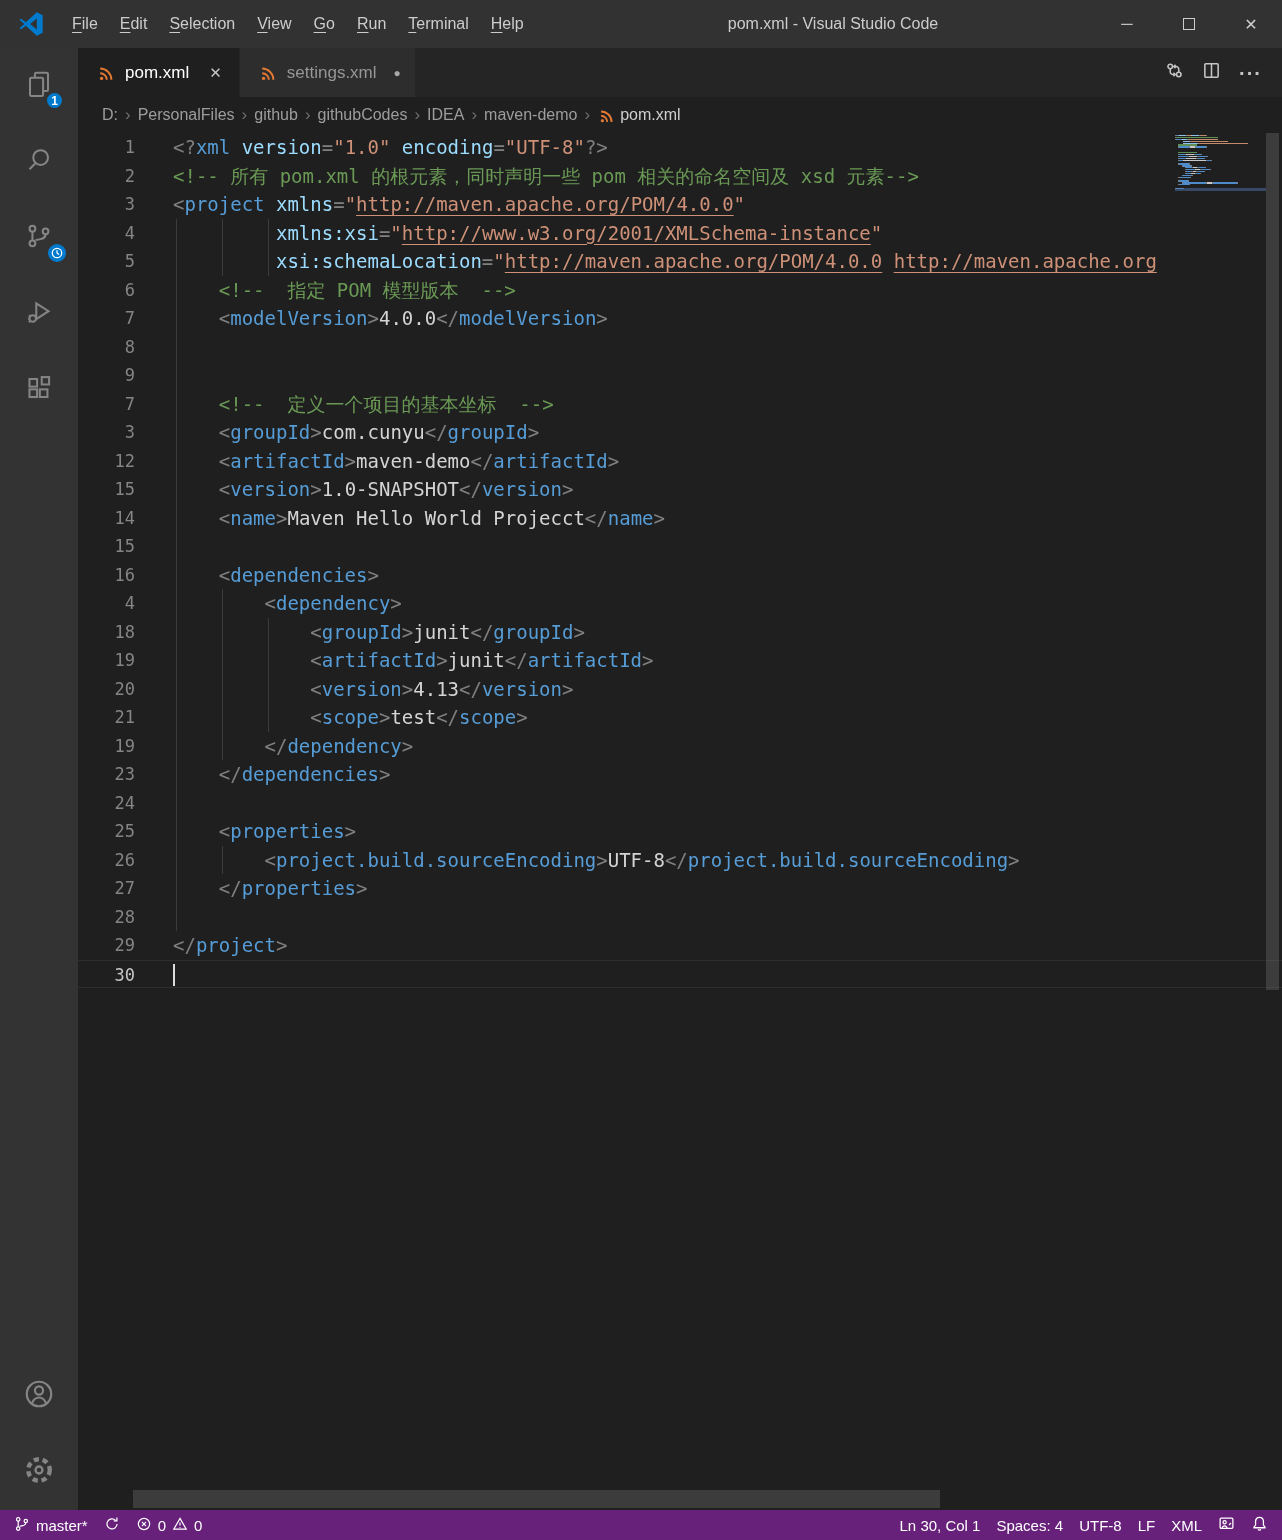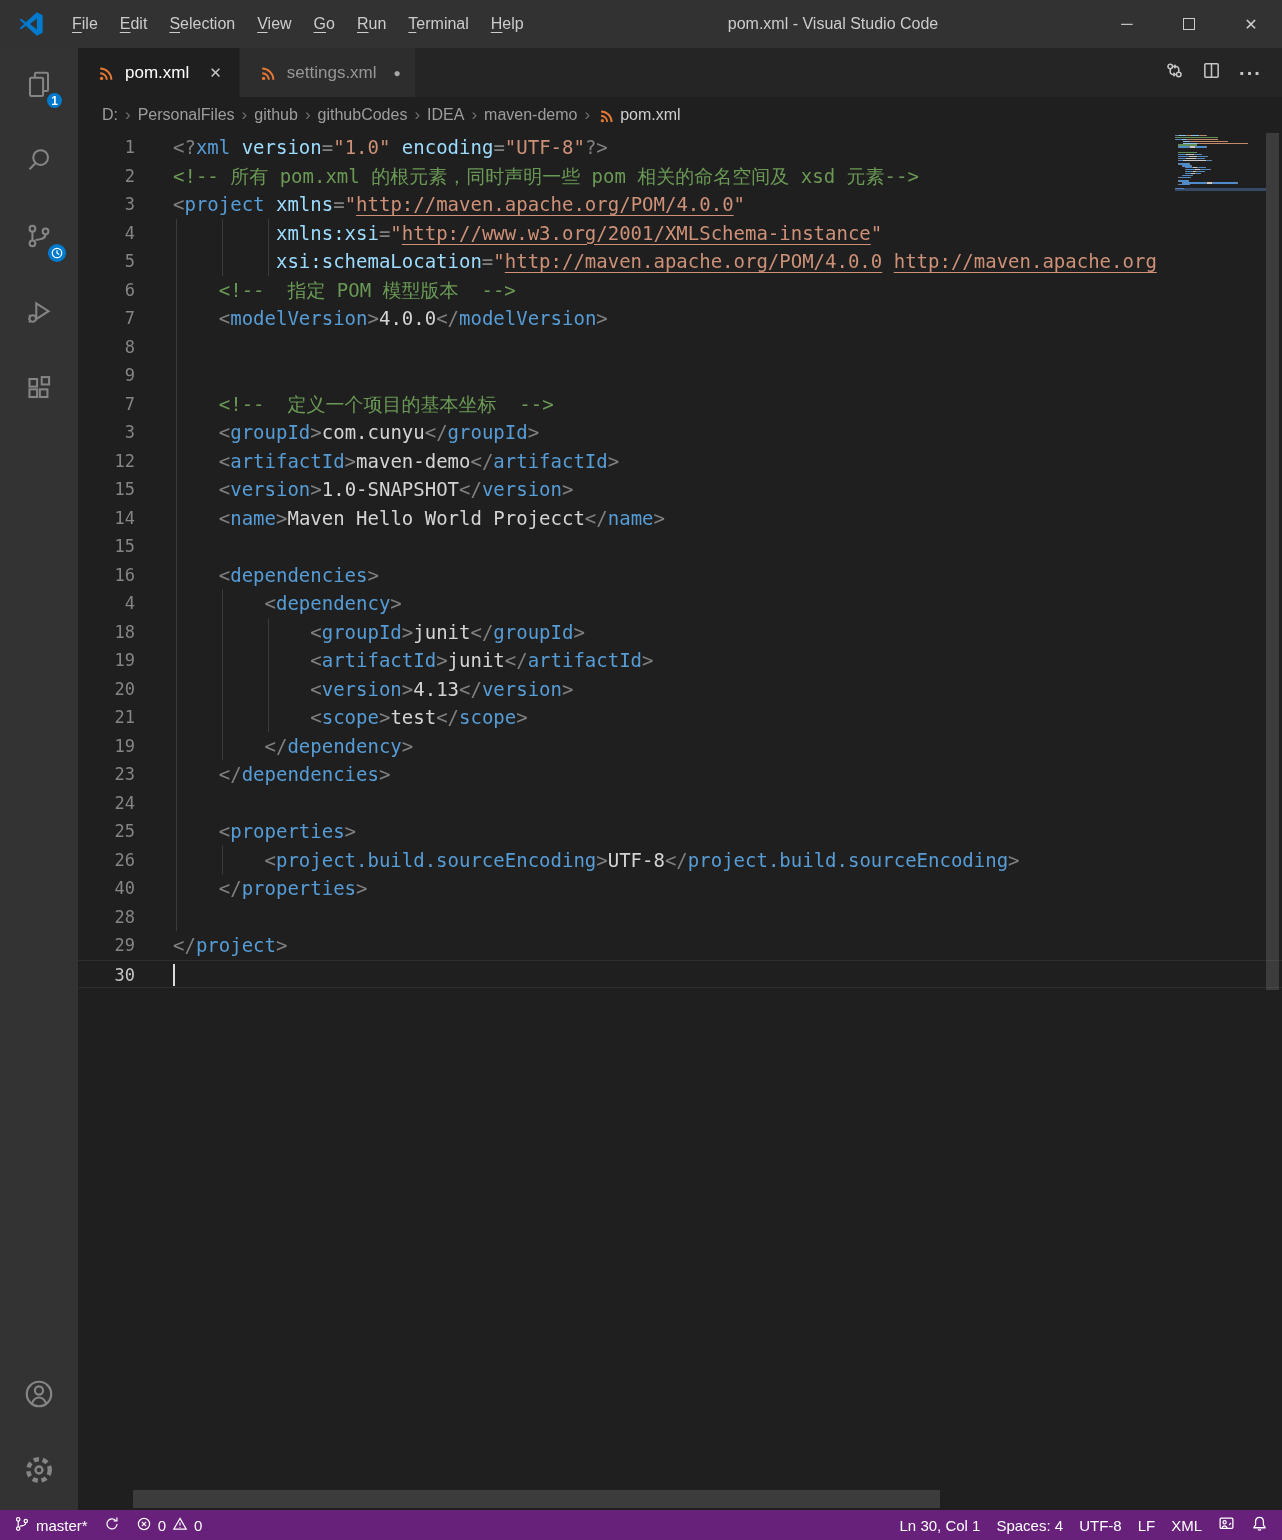--- a/index.html
+++ b/index.html
@@ -283,21 +283,21 @@
             <div class="line"><span class="ln">4</span><span class="codewrap"><span class="guide" style="left: calc(0ch + 3px);"></span><span class="guide" style="left: calc(4ch + 3px);"></span><span>        </span><span class="pu">&lt;</span><span class="tag">dependency</span><span class="pu">&gt;</span></span></div>
             <div class="line"><span class="ln">18</span><span class="codewrap"><span class="guide" style="left: calc(0ch + 3px);"></span><span class="guide" style="left: calc(4ch + 3px);"></span><span class="guide" style="left: calc(8ch + 3px);"></span><span>            </span><span class="pu">&lt;</span><span class="tag">groupId</span><span class="pu">&gt;</span><span class="txt">junit</span><span class="pu">&lt;/</span><span class="tag">groupId</span><span class="pu">&gt;</span></span></div>
             <div class="line"><span class="ln">19</span><span class="codewrap"><span class="guide" style="left: calc(0ch + 3px);"></span><span class="guide" style="left: calc(4ch + 3px);"></span><span class="guide" style="left: calc(8ch + 3px);"></span><span>            </span><span class="pu">&lt;</span><span class="tag">artifactId</span><span class="pu">&gt;</span><span class="txt">junit</span><span class="pu">&lt;/</span><span class="tag">artifactId</span><span class="pu">&gt;</span></span></div>
             <div class="line"><span class="ln">20</span><span class="codewrap"><span class="guide" style="left: calc(0ch + 3px);"></span><span class="guide" style="left: calc(4ch + 3px);"></span><span class="guide" style="left: calc(8ch + 3px);"></span><span>            </span><span class="pu">&lt;</span><span class="tag">version</span><span class="pu">&gt;</span><span class="txt">4.13</span><span class="pu">&lt;/</span><span class="tag">version</span><span class="pu">&gt;</span></span></div>
             <div class="line"><span class="ln">21</span><span class="codewrap"><span class="guide" style="left: calc(0ch + 3px);"></span><span class="guide" style="left: calc(4ch + 3px);"></span><span class="guide" style="left: calc(8ch + 3px);"></span><span>            </span><span class="pu">&lt;</span><span class="tag">scope</span><span class="pu">&gt;</span><span class="txt">test</span><span class="pu">&lt;/</span><span class="tag">scope</span><span class="pu">&gt;</span></span></div>
             <div class="line"><span class="ln">19</span><span class="codewrap"><span class="guide" style="left: calc(0ch + 3px);"></span><span class="guide" style="left: calc(4ch + 3px);"></span><span>        </span><span class="pu">&lt;/</span><span class="tag">dependency</span><span class="pu">&gt;</span></span></div>
             <div class="line"><span class="ln">23</span><span class="codewrap"><span class="guide" style="left: calc(0ch + 3px);"></span><span>    </span><span class="pu">&lt;/</span><span class="tag">dependencies</span><span class="pu">&gt;</span></span></div>
             <div class="line"><span class="ln">24</span><span class="codewrap"><span class="guide" style="left: calc(0ch + 3px);"></span></span></div>
             <div class="line"><span class="ln">25</span><span class="codewrap"><span class="guide" style="left: calc(0ch + 3px);"></span><span>    </span><span class="pu">&lt;</span><span class="tag">properties</span><span class="pu">&gt;</span></span></div>
             <div class="line"><span class="ln">26</span><span class="codewrap"><span class="guide" style="left: calc(0ch + 3px);"></span><span class="guide" style="left: calc(4ch + 3px);"></span><span>        </span><span class="pu">&lt;</span><span class="tag">project.build.sourceEncoding</span><span class="pu">&gt;</span><span class="txt">UTF-8</span><span class="pu">&lt;/</span><span class="tag">project.build.sourceEncoding</span><span class="pu">&gt;</span></span></div>
-            <div class="line"><span class="ln">40</span><span class="codewrap"><span class="guide" style="left: calc(0ch + 3px);"></span><span>    </span><span class="pu">&lt;/</span><span class="tag">properties</span><span class="pu">&gt;</span></span></div>
+            <div class="line"><span class="ln">27</span><span class="codewrap"><span class="guide" style="left: calc(0ch + 3px);"></span><span>    </span><span class="pu">&lt;/</span><span class="tag">properties</span><span class="pu">&gt;</span></span></div>
             <div class="line"><span class="ln">28</span><span class="codewrap"><span class="guide" style="left: calc(0ch + 3px);"></span></span></div>
             <div class="line"><span class="ln">29</span><span class="codewrap"><span class="pu">&lt;/</span><span class="tag">project</span><span class="pu">&gt;</span></span></div>
             <div class="line cur"><span class="ln">30</span><span class="codewrap"><span class="cursor-caret"></span></span></div>
           </div>
         <div class="minimap" id="minimap">
             <div class="mm-row">
               <span class="mm-seg" style="width: 1.7px; background: rgb(122, 122, 122);"></span>
               <span class="mm-seg" style="width: 2.55px; background: rgb(79, 140, 204);"></span>
               <span class="mm-seg" style="width: 0.85px; background: rgb(200, 200, 200);"></span>
               <span class="mm-seg" style="width: 5.95px; background: rgb(143, 193, 232);"></span>

